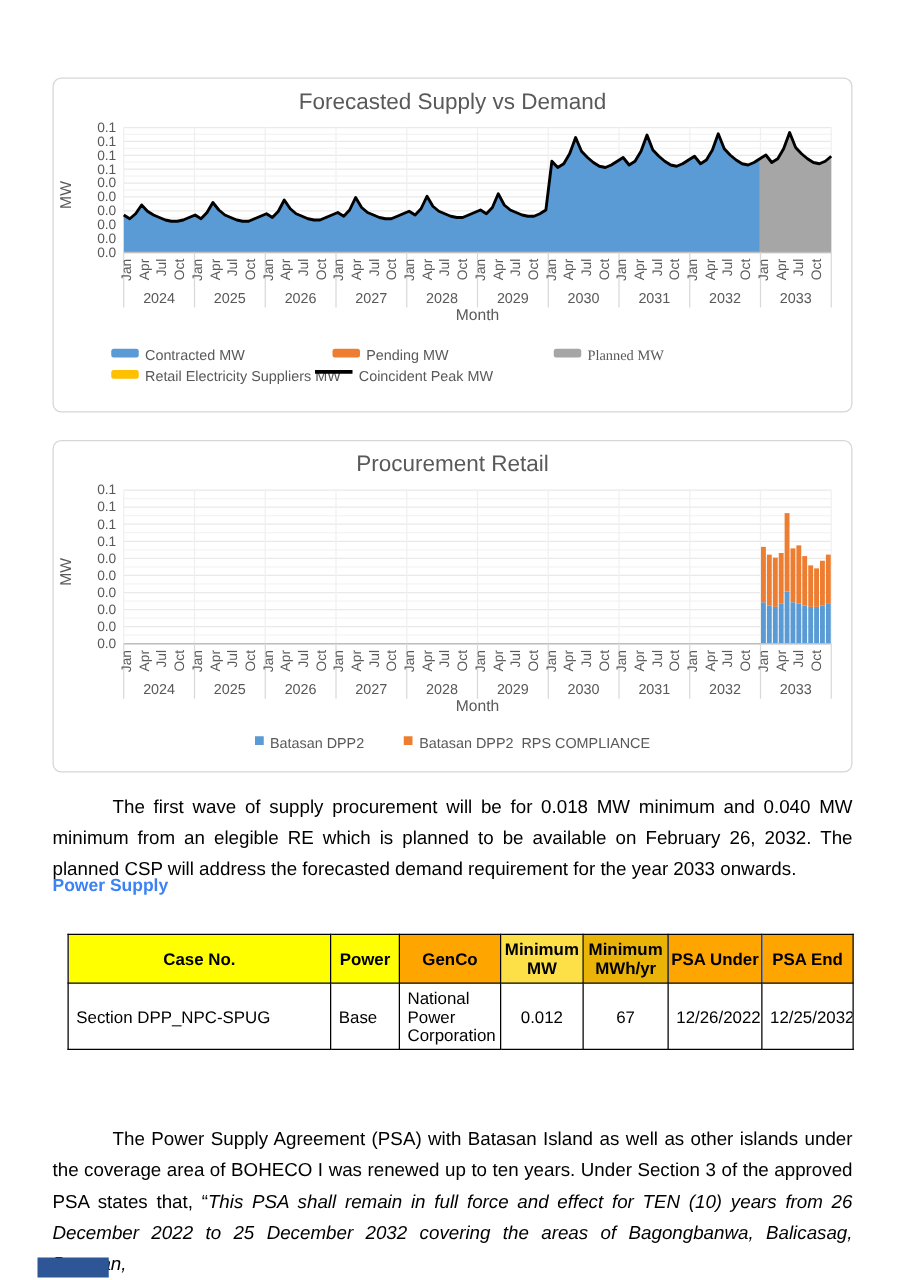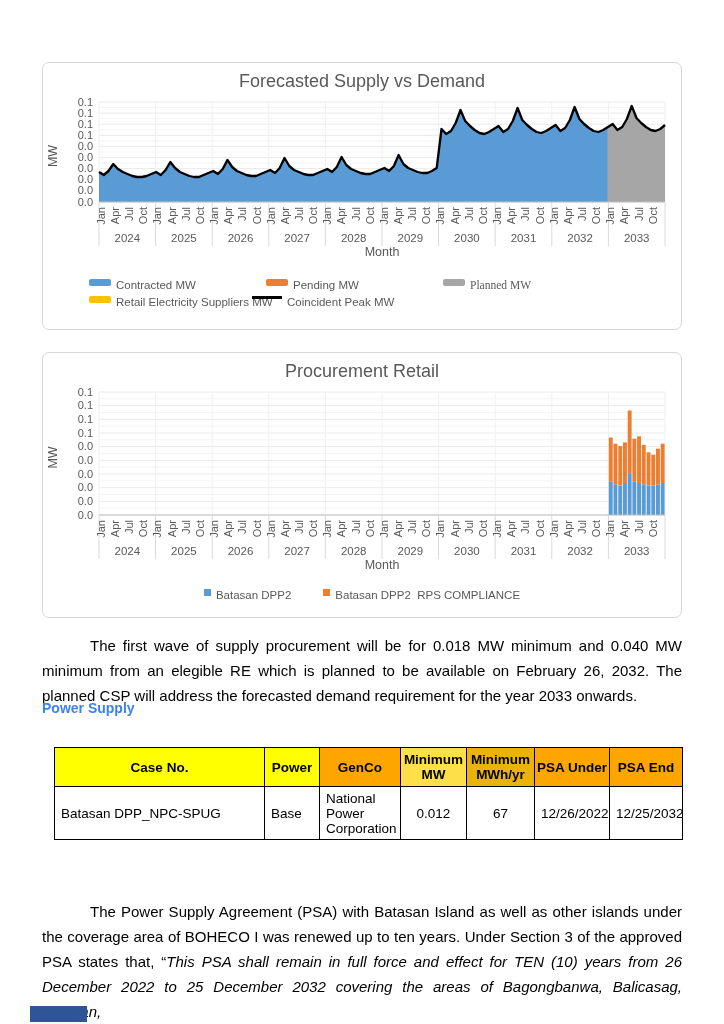--- a/index.html
+++ b/index.html
@@ -334,21 +334,21 @@
         <th style="background: rgb(255, 255, 0);">Power</th>
         <th style="background: rgb(255, 165, 0);">GenCo</th>
         <th style="background: #fde047;">Minimum MW</th>
         <th style="background: #eab308;">Minimum MWh/yr</th>
         <th style="background: rgb(255, 165, 0);">PSA Under</th>
         <th style="background: rgb(255, 165, 0);">PSA End</th>
       </tr>
     </thead>
     <tbody>
       <tr>
-        <td>Batasan DPP_NPC-SPUG</td>
+        <td>Section DPP_NPC-SPUG</td>
         <td>Base</td>
         <td>National Power Corporation</td>
         <td class="c">0.012</td>
         <td class="c">67</td>
         <td class="c">12/26/2022</td>
         <td class="c">12/25/2032</td>
       </tr>
     </tbody>
   </table>
 

